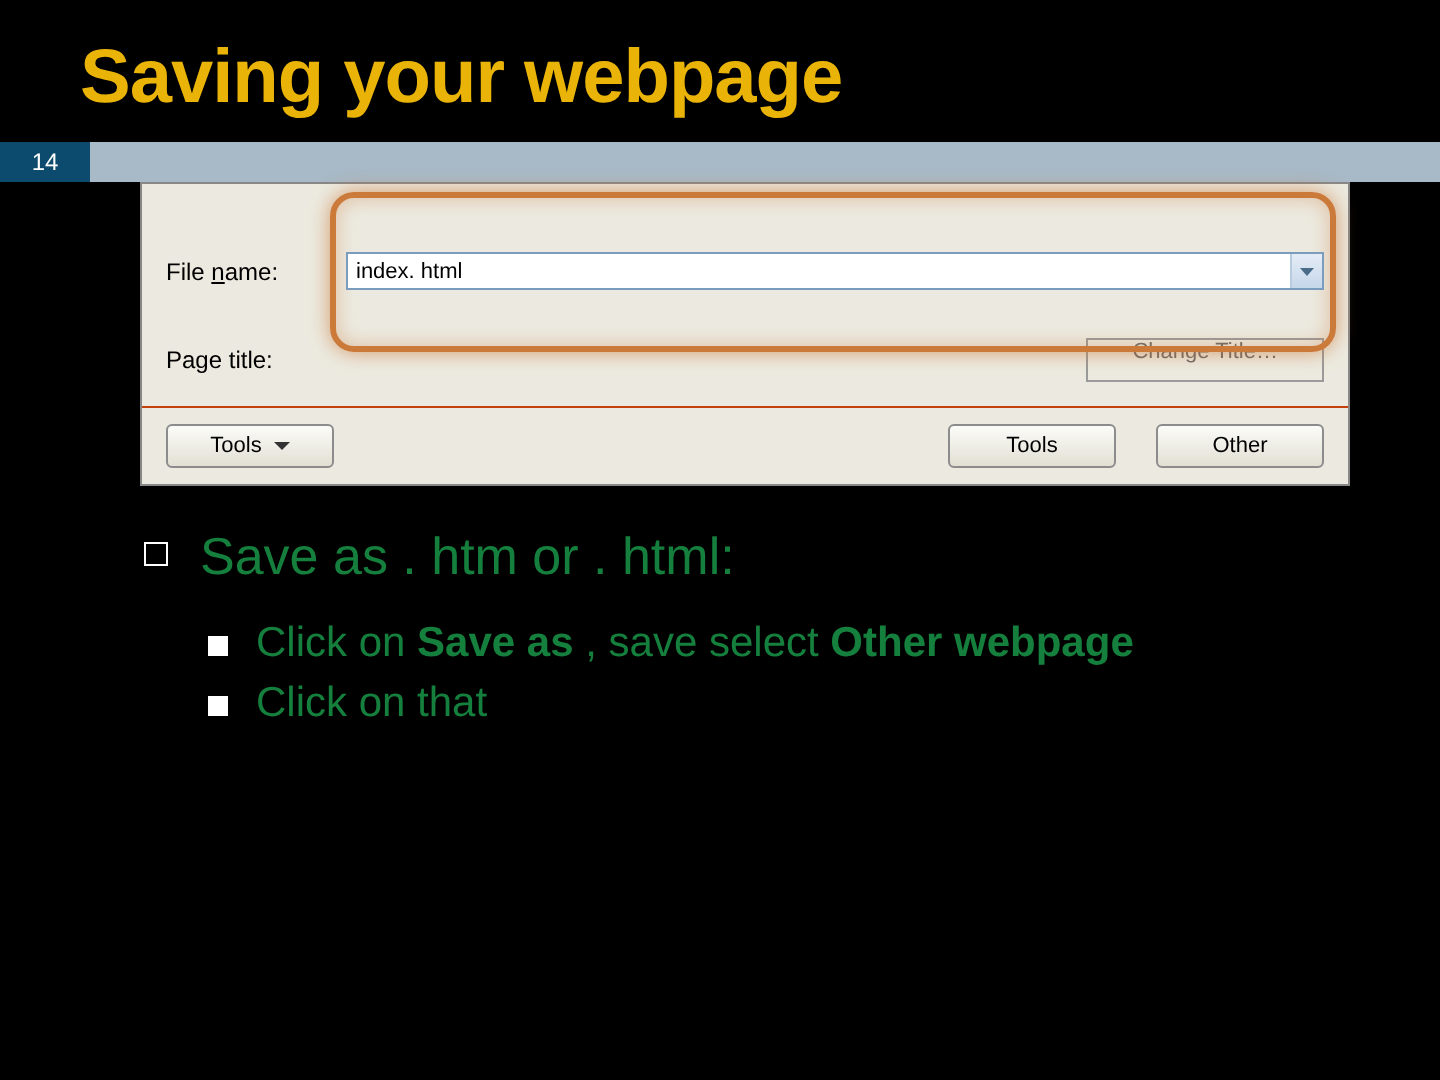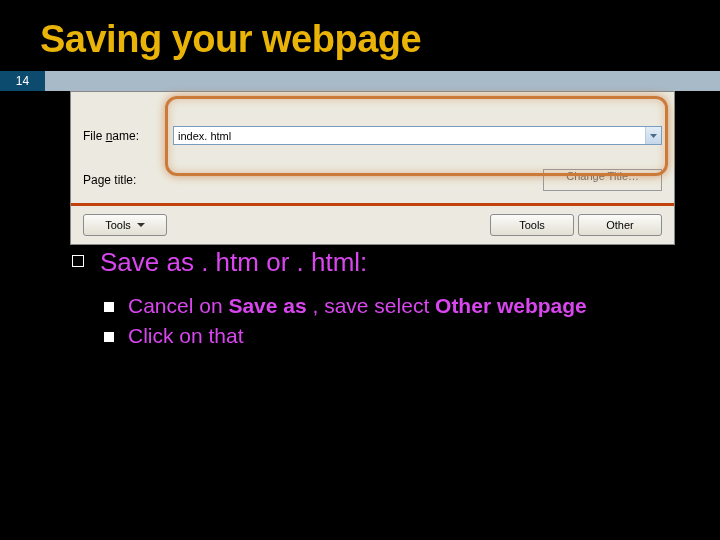--- a/index.html
+++ b/index.html
@@ -114,25 +114,25 @@
     left: 94px;
     right: 6px;
     top: 4px;
     height: 80px;
     border: 3px solid #cb7a3a;
     border-radius: 12px;
     box-shadow: 0 0 10px rgba(203,122,58,0.7), inset 0 0 10px rgba(203,122,58,0.4);
     pointer-events: none;
   }
   .button-bar {
-    border-top: 3px solid #c2410c;
+    border-top: 1px solid #c2410c;
     padding: 8px 12px;
     display: flex;
     align-items: flex-end;
-    gap: 4px;
+    gap: 20px;
     background: #eceae0;
   }
   .win-btn {
     height: 22px;
     min-width: 84px;
     border: 1px solid #8c8c8c;
     border-radius: 3px;
     background: linear-gradient(#fbfbf9,#e2e0d3);
     font-family: Tahoma, Arial, sans-serif;
     font-size: 11px;
@@ -144,22 +144,22 @@
     position: relative;
   }
   .win-btn .dd {
     margin-left: 6px;
     border-left: 4px solid transparent;
     border-right: 4px solid transparent;
     border-top: 4px solid #333;
   }
   .spacer { flex: 1; }
   .content {
-    padding: 2px 48px 0 72px;
-    color: #d946ef;
+    padding: 20px 48px 0 72px;
+    color: #15803d;
     font-family: "Century Gothic", "Trebuchet MS", sans-serif;
   }
   .h2-row {
     display: flex;
     align-items: flex-start;
     font-size: 26px;
     margin-bottom: 14px;
   }
   .sq-open {
     width: 12px;
@@ -245,21 +245,21 @@
 <div class="content">
   <div class="h2-row">
     <div class="sq-open"></div>
     <div>Save as . htm or . html:</div>
   </div>
   <div class="sub-list">
 
     <div class="sub-item">
       <div class="sq-filled"></div>
       <div class="text">
-        <span>Cancel on </span><span class="b">Save as</span><span> , save select </span><span class="b">Other webpage</span>
+        <span>Click on </span><span class="b">Save as</span><span> , save select </span><span class="b">Other webpage</span>
       </div>
     </div>
 
 
     <div class="sub-item">
       <div class="sq-filled"></div>
       <div class="text">Click on that</div>
     </div>
 
   </div>

